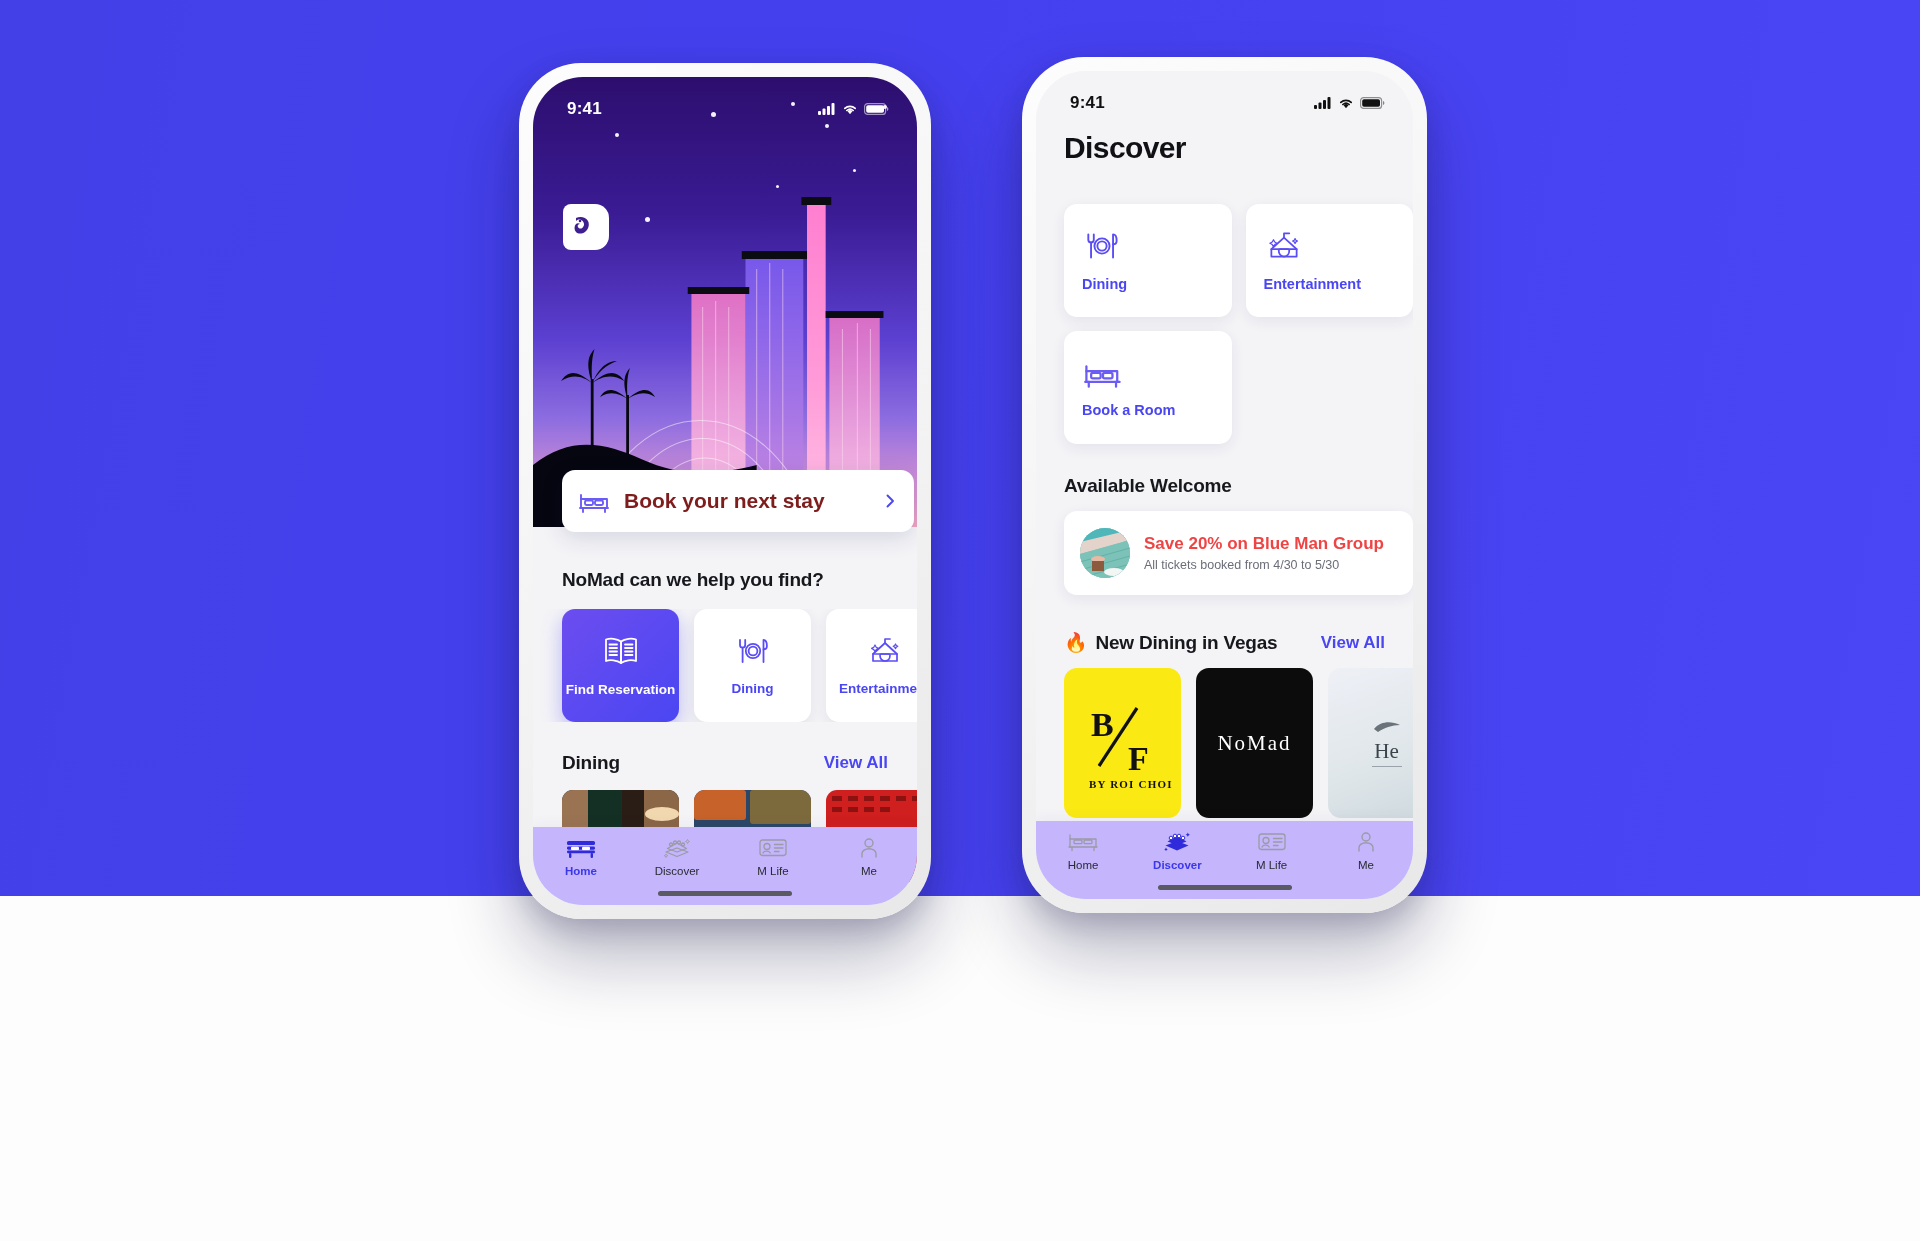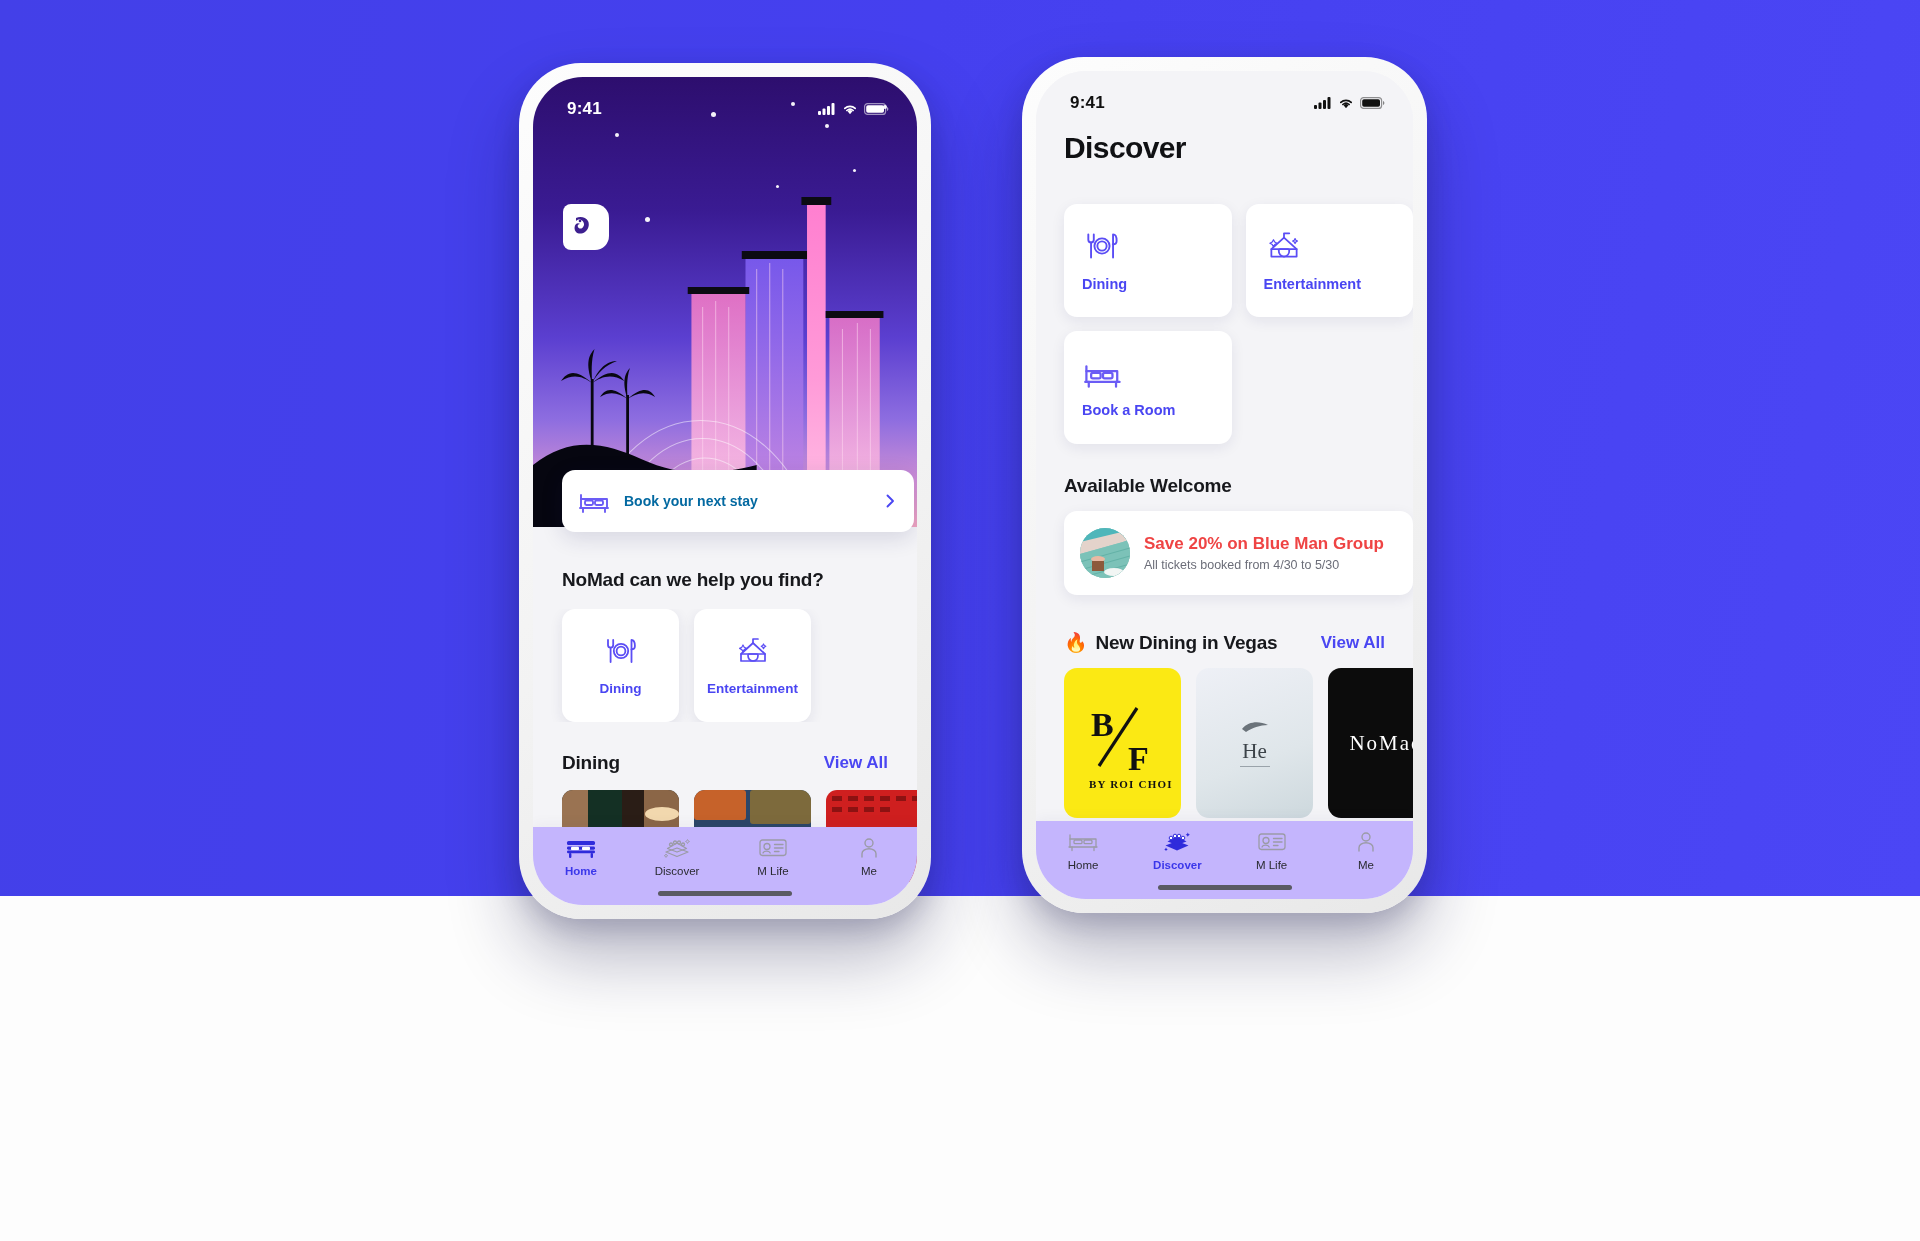--- a/index.html
+++ b/index.html
@@ -70,21 +70,21 @@
     letter-spacing: -.6px; text-shadow: 0 2px 10px rgba(40,0,80,.35);
   }
 
   .booking-card {
     position: absolute; left: 29px; top: 393px; width: 352px; height: 62px;
     background: #fff; border-radius: 13px;
     box-shadow: 0 6px 22px rgba(30,30,90,.14);
     display: flex; align-items: center; padding: 0 16px; gap: 14px;
     z-index: 4;
   }
-  .booking-text { color: #0369a1; font-size: 14px; font-weight: 600; flex: 1; }
+  .booking-text { color: #7f1d1d; font-size: 21px; font-weight: 600; flex: 1; }
 
   #p1-body {
     position: absolute; left: 0; top: 450px; width: 100%; bottom: 0;
     background: #f4f4f7;
   }
   .sec-title {
     font-size: 19px; font-weight: 700; color: #17181c; letter-spacing: -.2px;
   }
   .sec-head {
     display: flex; align-items: center; justify-content: space-between;
@@ -314,20 +314,37 @@
       </svg>
     </div>
 
     <div id="p1-body">
       <div style="height:42px"></div>
       <div style="padding:0 29px;">
         <div class="sec-title">NoMad can we help you find?</div>
       </div>
 
       <div class="chiprow">
+        <div class="chip active">
+          <svg width="38" height="34" viewBox="0 0 38 34">
+            <g stroke="#ffffff" stroke-width="1.8" fill="none" stroke-linejoin="round" stroke-linecap="round">
+              <path d="M19 7.5 C 15 4.5, 8 4, 4 5.5 V27 C 8 25.5, 15 26, 19 29 Z"></path>
+              <path d="M19 7.5 C 23 4.5, 30 4, 34 5.5 V27 C 30 25.5, 23 26, 19 29 Z"></path>
+              <path d="M7.5 10.5 h7.5"></path>
+                <path d="M7.5 14 h7.5"></path>
+                <path d="M7.5 17.5 h7.5"></path>
+                <path d="M7.5 21 h7.5"></path>
+              <path d="M23 10.5 h7.5"></path>
+                <path d="M23 14 h7.5"></path>
+                <path d="M23 17.5 h7.5"></path>
+                <path d="M23 21 h7.5"></path>
+            </g>
+          </svg>
+          <div class="chip-label">Find Reservation</div>
+        </div>
 
         <div class="chip">
           <svg width="38" height="32" viewBox="0 0 38 32">
             <g stroke="#5b4df5" stroke-width="1.8" fill="none" stroke-linecap="round" stroke-linejoin="round">
               <circle cx="19" cy="16" r="7.2"></circle>
                 <circle cx="19" cy="16" r="4.4"></circle>
               <path d="M6 5 v5 a2.6 2.6 0 0 0 2.6 2.6 A2.6 2.6 0 0 0 11.2 10 V5"></path>
               <path d="M8.6 12.6 V27"></path>
               <path d="M29.5 5 c2.4 0 3.4 3 3.4 6 c0 2.2-1.2 3.4-3.4 3.4 Z"></path>
               <path d="M29.5 14.4 V27"></path>
@@ -576,30 +593,30 @@
 
       <div class="logorow">
         <div class="logocard lc-yellow">
           <svg width="100" height="110" viewBox="0 0 100 110">
             <text x="18" y="48" font-family="'Liberation Serif', serif" font-size="34" font-weight="bold" fill="#111">B</text>
             <line x1="64" y1="20" x2="26" y2="78" stroke="#111" stroke-width="3.2"></line>
             <text x="55" y="82" font-family="'Liberation Serif', serif" font-size="34" font-weight="bold" fill="#111">F</text>
             <text x="16" y="100" font-family="'Liberation Serif', serif" font-size="11" font-weight="bold" letter-spacing="1.2" fill="#111">BY ROI CHOI</text>
           </svg>
         </div>
+        <div class="logocard lc-black">
+          <div style="color:#fff;font-family:'Liberation Serif', serif;font-size:21px;letter-spacing:2px;">NoMad</div>
+        </div>
         <div class="logocard lc-light">
           <div style="text-align:center;">
             <svg width="30" height="16" viewBox="0 0 30 16">
               <path d="M2 10 C 9 2, 19 2, 28 6 C 20 6, 12 9, 6 13 Z" fill="#6b737a"></path>
             </svg>
             <div style="font-family:'Liberation Serif', serif;font-size:21px;color:#3c4349;border-bottom:1px solid #9aa3aa;padding-bottom:2px;">He</div>
           </div>
-        </div>
-        <div class="logocard lc-black">
-          <div style="color:#fff;font-family:'Liberation Serif', serif;font-size:21px;letter-spacing:2px;">NoMad</div>
         </div>
       </div>
     </div>
 
     <div class="tabbar">
       <div class="tab">
         <svg width="30" height="23" viewBox="0 0 30 23">
           <g stroke="#9b9ba6" stroke-width="1.3" fill="none" stroke-linecap="round" stroke-linejoin="round">
             <path d="M2 17 V5"></path>
               <path d="M2 9 h26 v8"></path>

